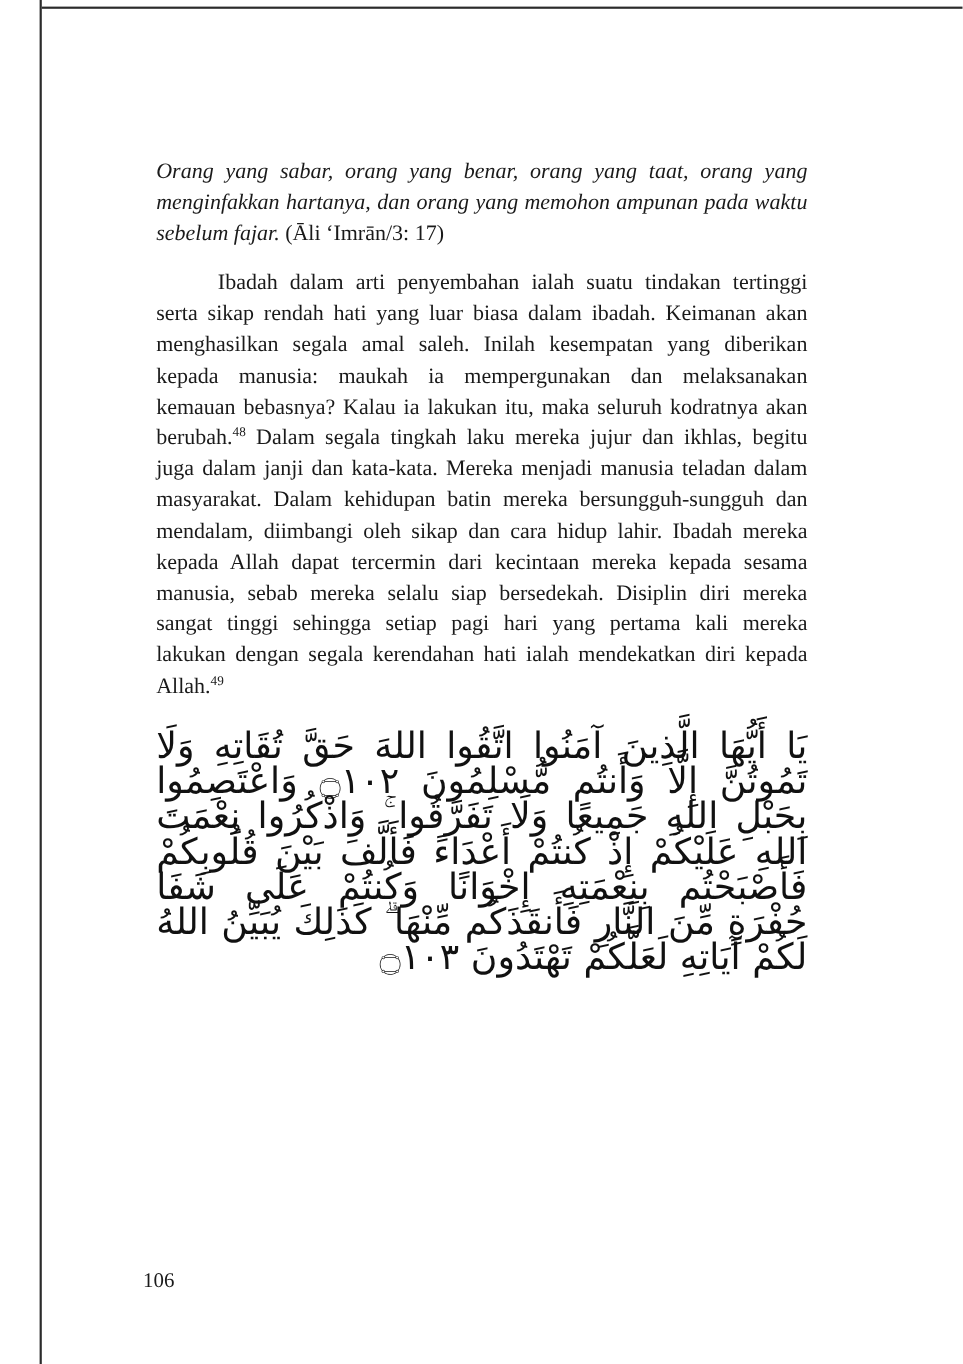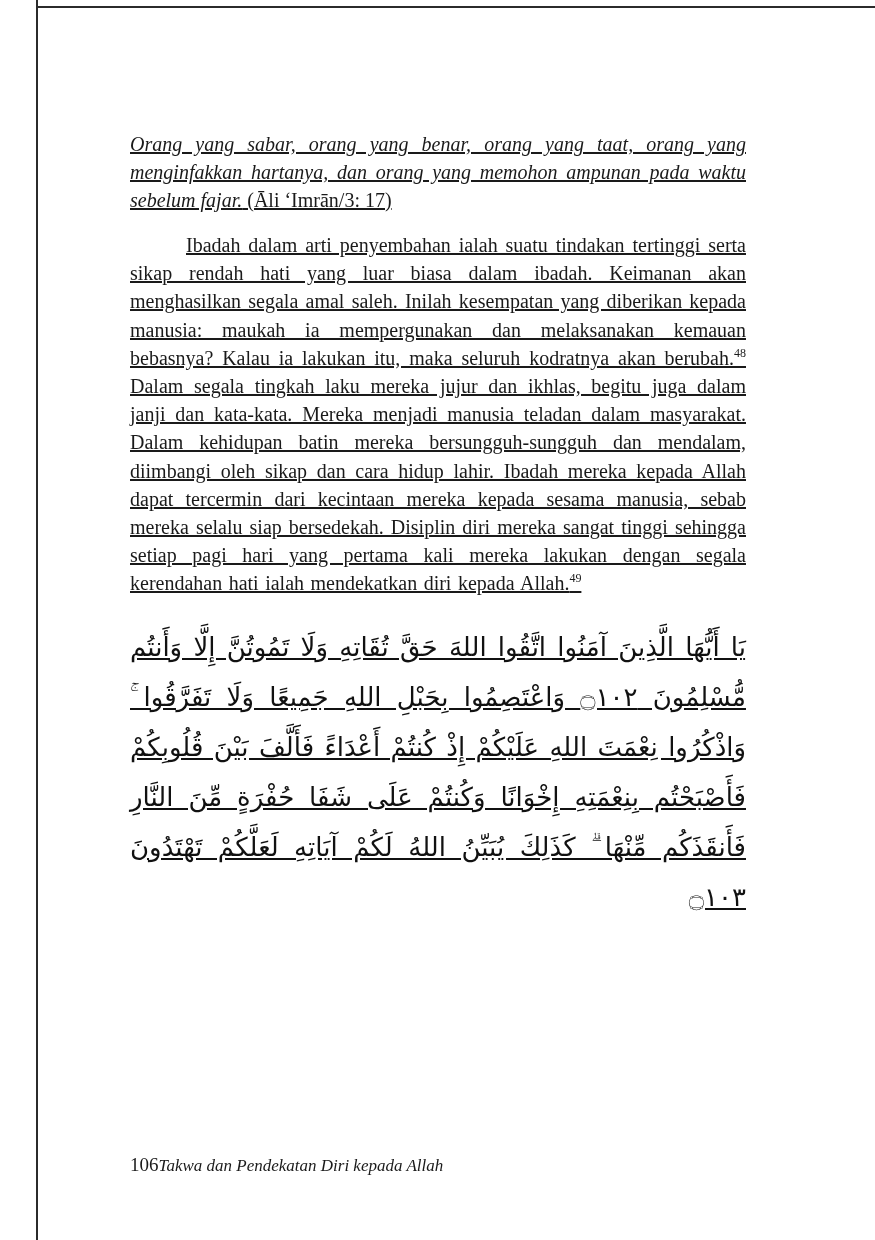--- a/index.html
+++ b/index.html
@@ -31,21 +31,21 @@
     width: 2px;
     height: 1240px;
     background: #2b2b2b;
   }
   .content {
     position: absolute;
     left: 130px;
     top: 130px;
     width: 616px;
   }
-  p { margin: 0; text-decoration: underline; }
+  p { margin: 12px; }
   .quote {
     font-size: 20px;
     line-height: 28px;
     text-align: justify;
   }
   .quote .quote-italic {
     font-style: italic;
   }
   .quote .quote-ref {
     font-style: normal;
@@ -66,22 +66,22 @@
   .item5 {
     margin-top: 42px;
     font-size: 20px;
     line-height: 28.2px;
     text-align: justify;
     word-spacing: 1.5px;
   }
   .arabic {
     margin-top: 24px;
     font-family: "DejaVu Sans", sans-serif;
-    font-size: 26px;
-    line-height: 50px;
+    font-size: 33px;
+    line-height: 32px;
     direction: rtl;
     text-align: justify;
     color: #111111;
   }
   .footer {
     position: absolute;
     left: 130px;
     right: 130px;
     bottom: 64px;
     display: flex;
@@ -109,16 +109,15 @@
 
     <p class="body-para"><span>Ibadah dalam arti penyembahan ialah suatu tindakan tertinggi serta sikap rendah hati yang luar biasa dalam ibadah. Keimanan akan menghasilkan segala amal saleh. Inilah kesempatan yang diberikan kepada manusia: maukah ia mempergunakan dan melaksanakan kemauan bebasnya? Kalau ia lakukan itu, maka seluruh kodratnya akan berubah.</span><sup class="fn">48</sup><span> Dalam segala tingkah laku mereka jujur dan ikhlas, begitu juga dalam janji dan kata-kata. Mereka menjadi manusia teladan dalam masyarakat. Dalam kehidupan batin mereka bersungguh-sungguh dan mendalam, diimbangi oleh sikap dan cara hidup lahir. Ibadah mereka kepada Allah dapat tercermin dari kecintaan mereka kepada sesama manusia, sebab mereka selalu siap bersedekah. Disiplin diri mereka sangat tinggi sehingga setiap pagi hari yang pertama kali mereka lakukan dengan segala kerendahan hati ialah mendekatkan diri kepada Allah.</span><sup class="fn">49</sup></p>
 
 
     <p class="arabic" dir="rtl" lang="ar">يَا أَيُّهَا الَّذِينَ آمَنُوا اتَّقُوا اللهَ حَقَّ تُقَاتِهِ وَلَا تَمُوتُنَّ إِلَّا وَأَنتُم مُّسْلِمُونَ ۝١٠٢ وَاعْتَصِمُوا بِحَبْلِ اللهِ جَمِيعًا وَلَا تَفَرَّقُوا ۚ وَاذْكُرُوا نِعْمَتَ اللهِ عَلَيْكُمْ إِذْ كُنتُمْ أَعْدَاءً فَأَلَّفَ بَيْنَ قُلُوبِكُمْ فَأَصْبَحْتُم بِنِعْمَتِهِ إِخْوَانًا وَكُنتُمْ عَلَى شَفَا حُفْرَةٍ مِّنَ النَّارِ فَأَنقَذَكُم مِّنْهَا ۗ كَذَلِكَ يُبَيِّنُ اللهُ لَكُمْ آيَاتِهِ لَعَلَّكُمْ تَهْتَدُونَ ۝١٠٣</p>
 
   </div>
 
   <div class="footer">
     <span class="page-num">106</span>
-    <span class="running-title">Takwa dan Pendekatan Diri kepada Allah</span>
   </div>
 
 </div>
 
 </body></html>

